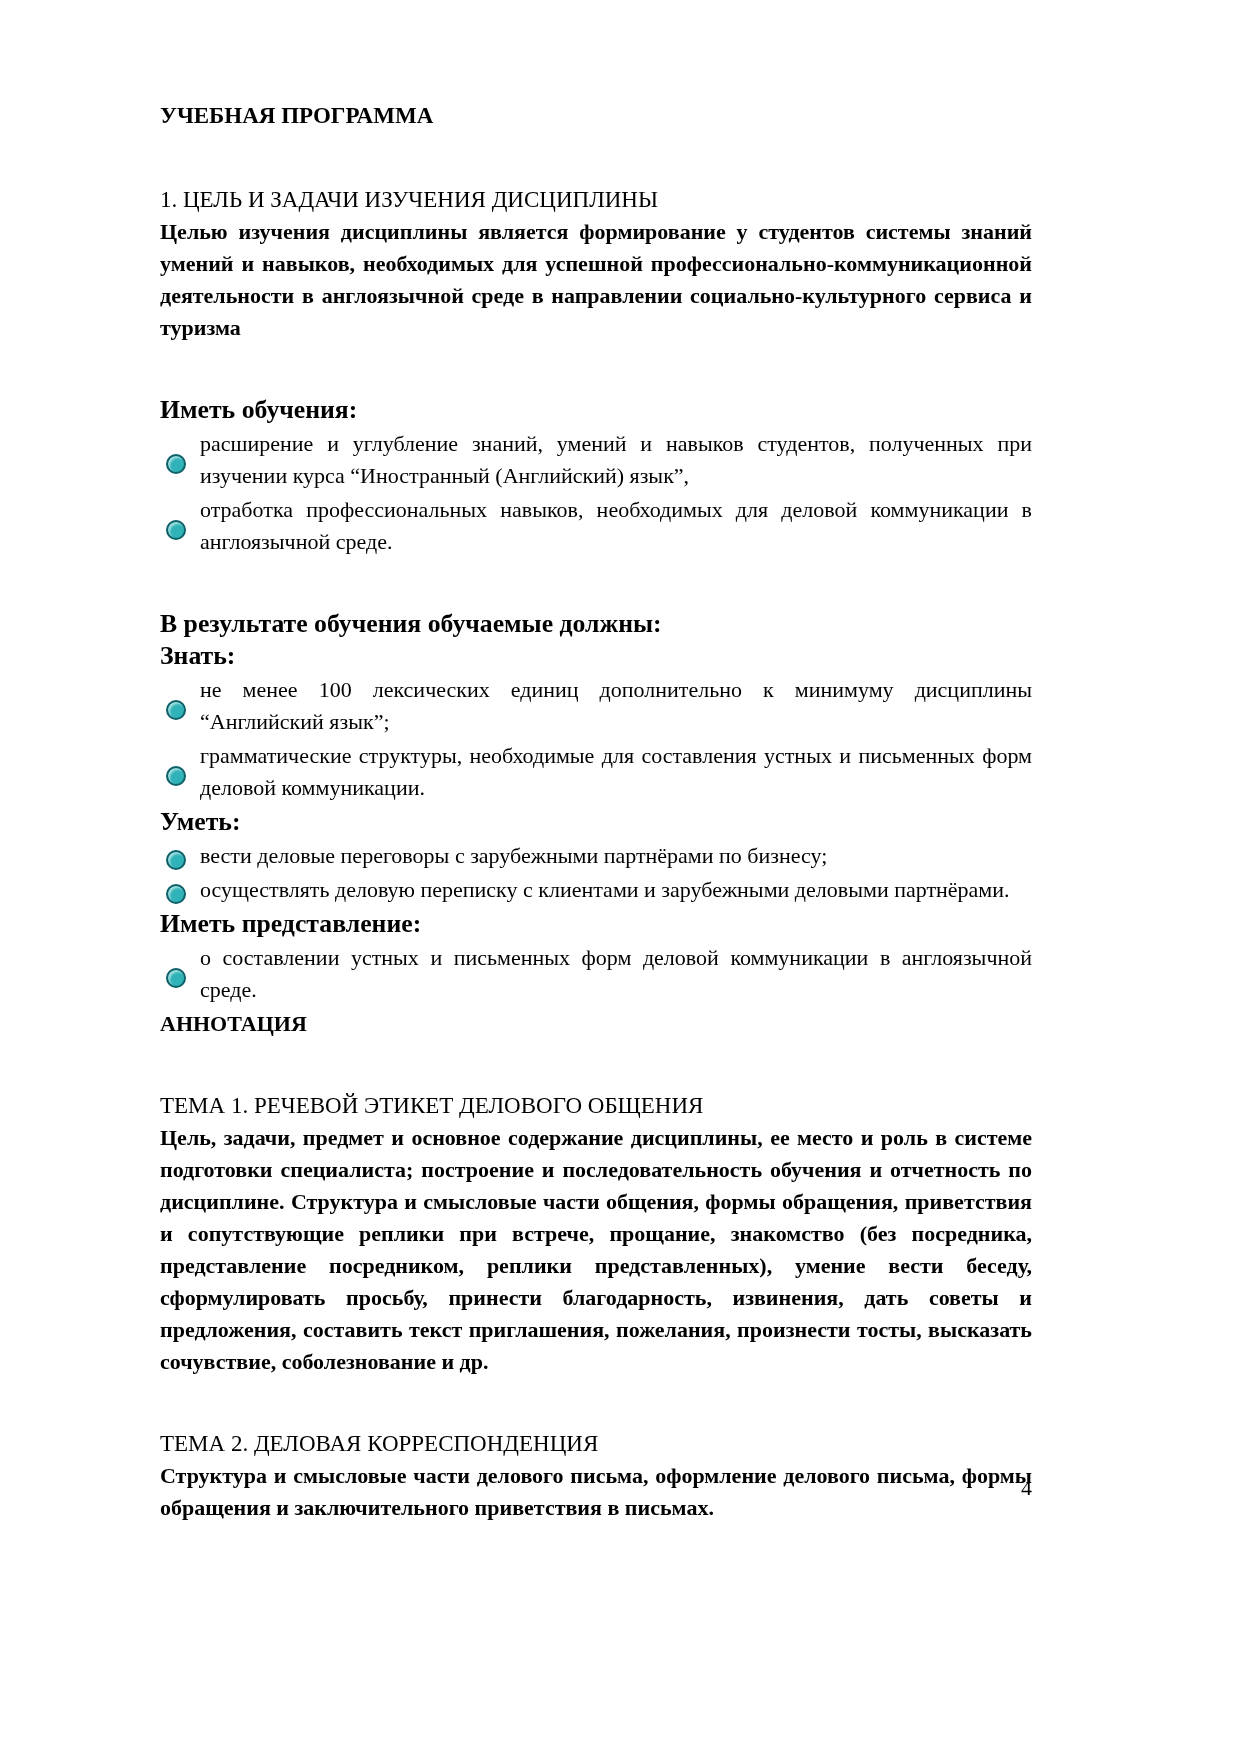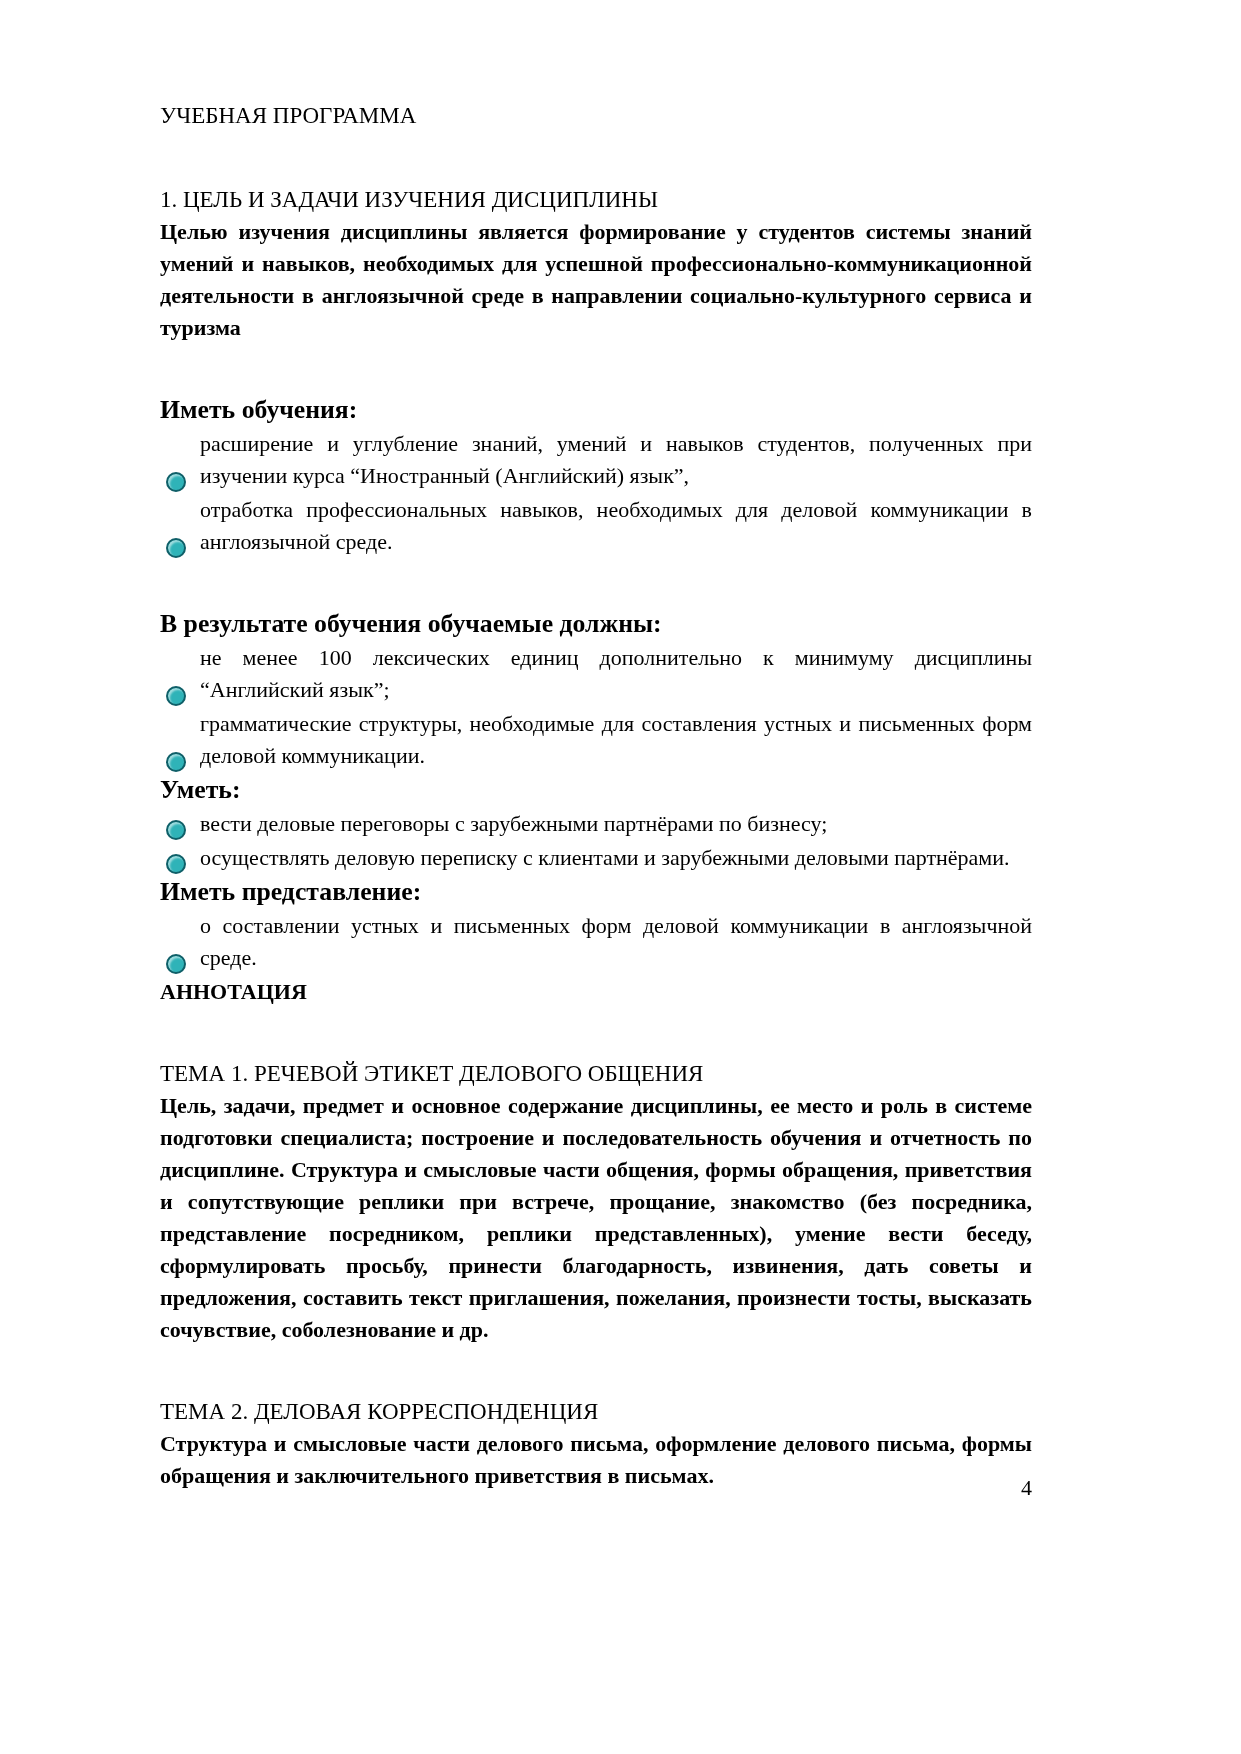--- a/index.html
+++ b/index.html
@@ -16,21 +16,21 @@
     line-height: 32px;
     color: #000000;
   }
   .content {
     position: absolute;
     left: 160px;
     top: 100px;
     width: 872px;
   }
   .doc-title {
-    font-weight: normal;
+    font-weight: bold;
     font-size: 23px;
     margin: 0 0 52px 0;
   }
   .section-heading {
     font-weight: normal;
     font-size: 23px;
     margin: 0;
   }
   .sub-heading {
     font-weight: bold;
@@ -42,21 +42,21 @@
     font-weight: bold;
   }
   .gap-lg { margin-top: 50px; }
   ul.bullets {
     list-style: none;
     margin: 2px 0 0 0;
     padding: 0;
   }
   ul.bullets li {
     display: flex;
-    align-items: flex-end;
+    align-items: center;
     padding-left: 6px;
     margin: 0 0 2px 0;
   }
   .bullet-dot {
     flex: 0 0 auto;
     width: 16px;
     height: 16px;
     border-radius: 50%;
     background: #2fb3b8;
     border: 2px solid #0f5f68;
@@ -96,20 +96,21 @@
       <span class="bullet-dot"></span>
       <span class="li-text">расширение  и углубление знаний, умений и навыков студентов, полученных при изучении курса “Иностранный (Английский) язык”,</span>
     </li>
     <li>
       <span class="bullet-dot"></span>
       <span class="li-text">отработка профессиональных навыков, необходимых для деловой коммуникации  в англоязычной среде.</span>
     </li>
   </ul>
 
   <h3 class="sub-heading gap-lg">В результате обучения обучаемые должны:</h3>
+  <h3 class="sub-heading">Знать:</h3>
 
   <ul class="bullets">
     <li>
       <span class="bullet-dot"></span>
       <span class="li-text">не менее 100 лексических единиц дополнительно к минимуму дисциплины “Английский язык”;</span>
     </li>
     <li>
       <span class="bullet-dot"></span>
       <span class="li-text">грамматические структуры, необходимые  для составления устных и письменных форм деловой коммуникации.</span>
     </li>

